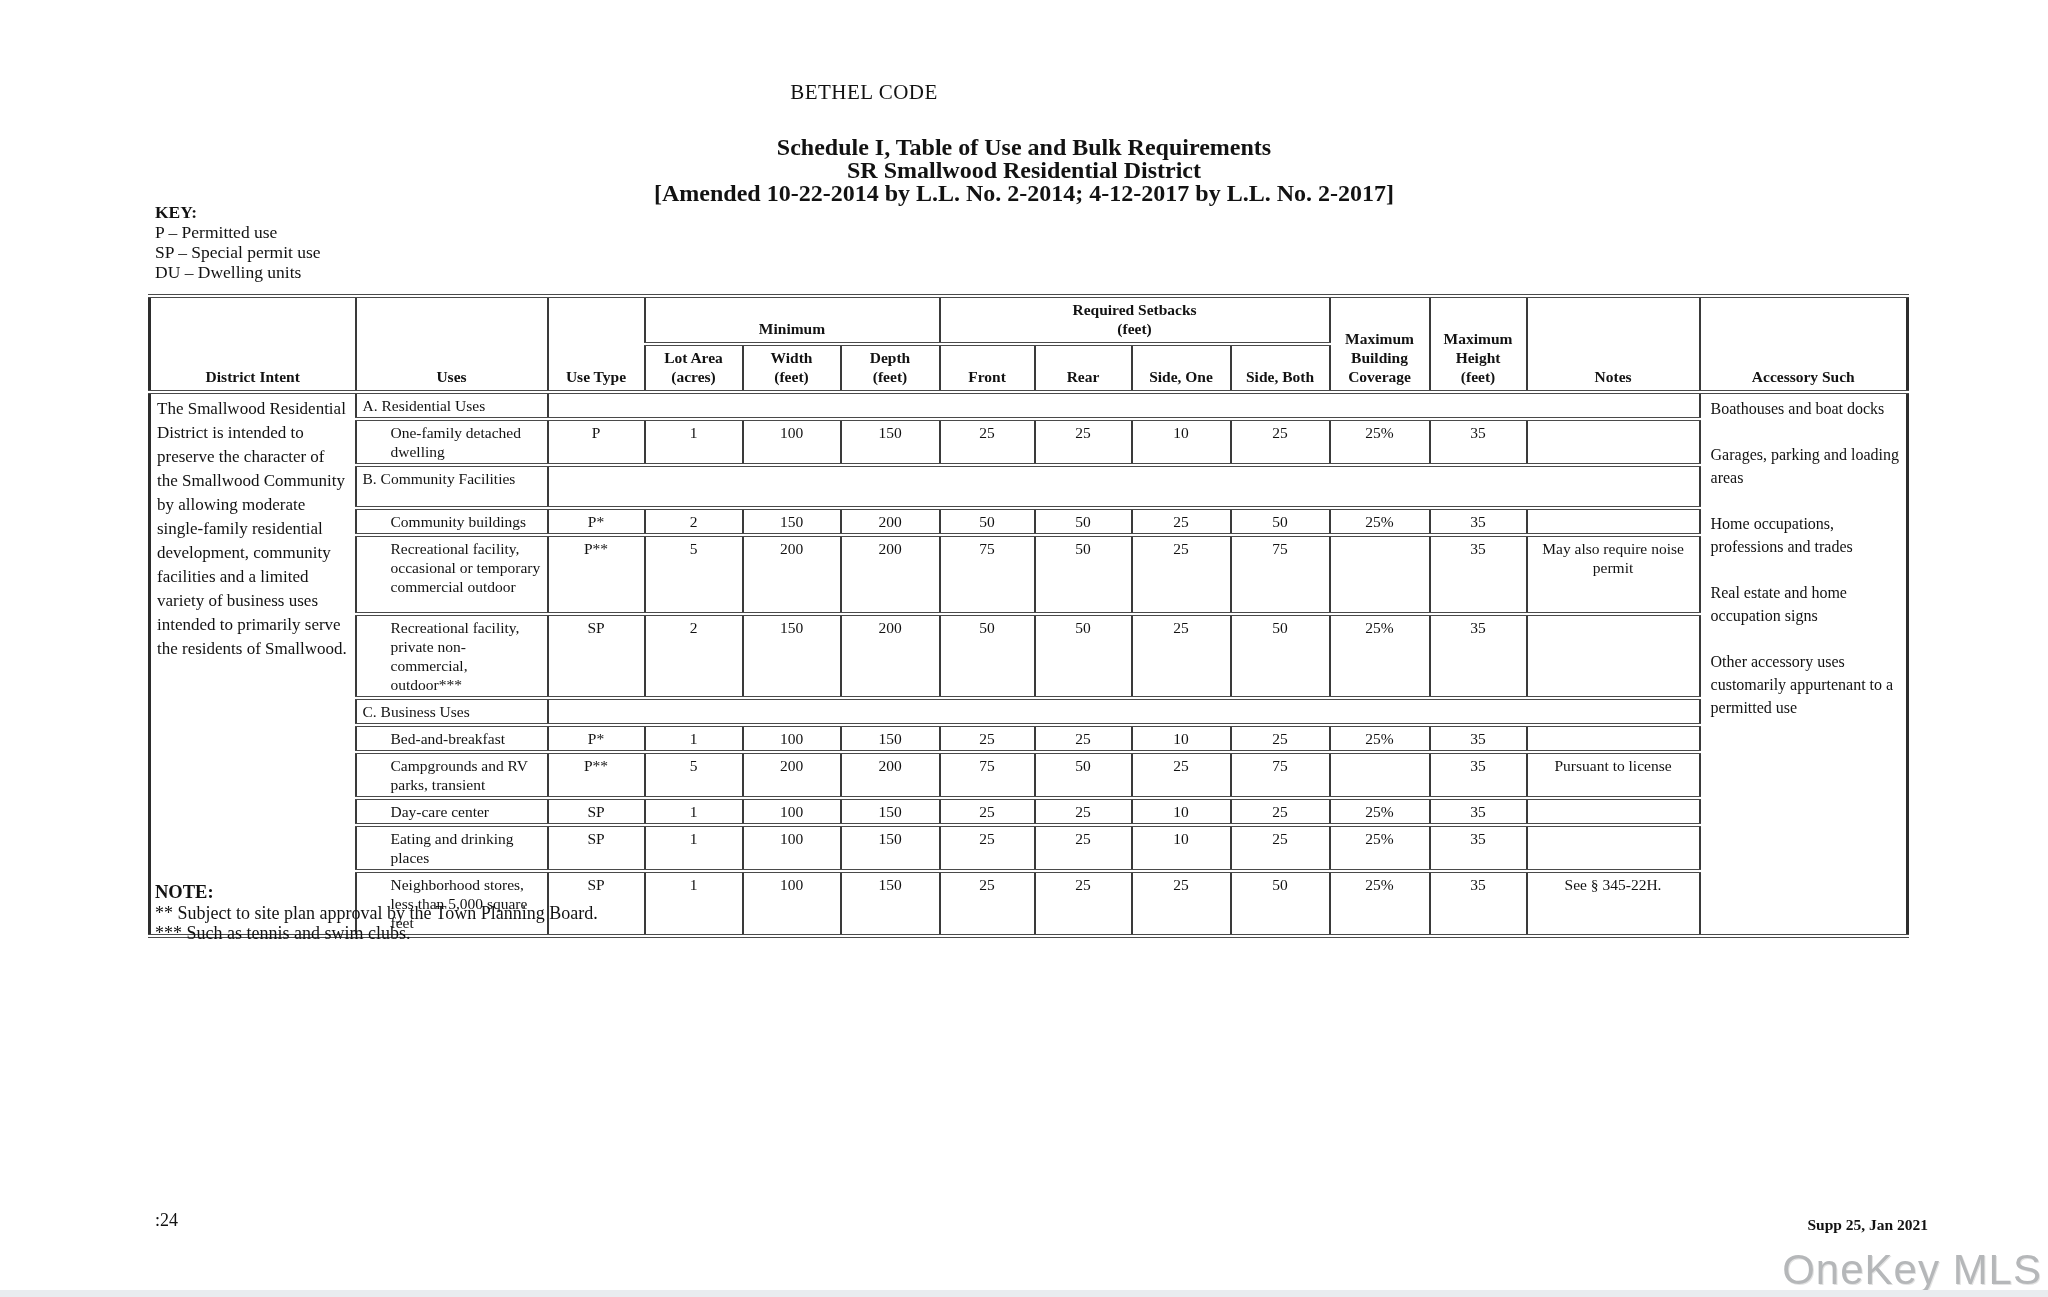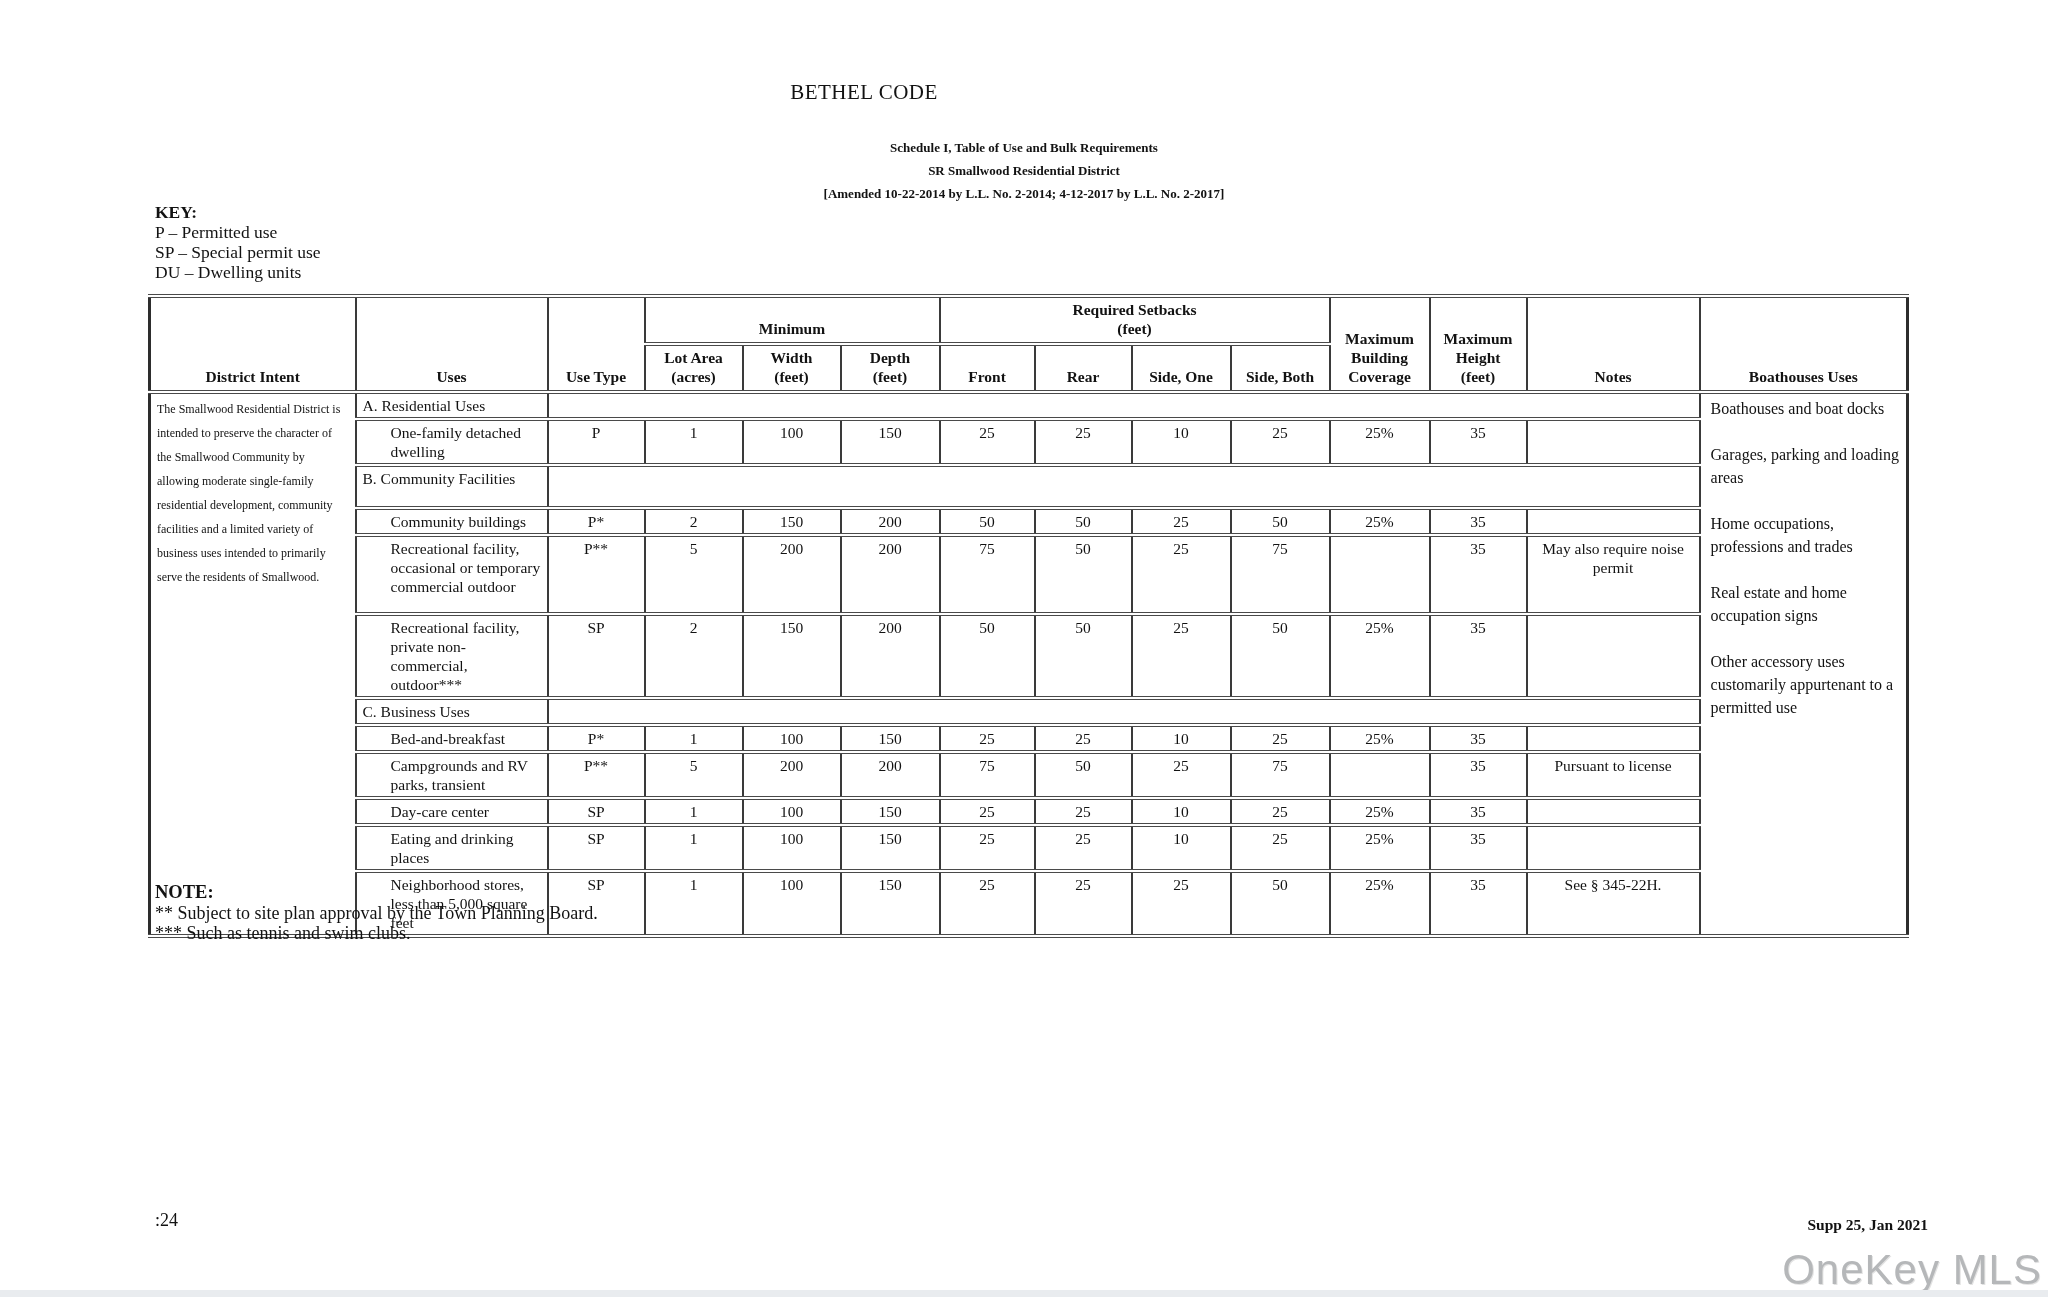--- a/index.html
+++ b/index.html
@@ -4,21 +4,21 @@
 <style>
   * { margin:0; padding:0; box-sizing:border-box; }
   html,body { background:#ffffff; }
   body { width:2048px; height:1297px; position:relative; overflow:hidden;
          font-family:"Liberation Serif","DejaVu Serif",serif; color:#121212; }
   #page { position:absolute; inset:0; background:#ffffff; }
 
   .doc-header { position:absolute; top:80px; left:0; width:1728px; text-align:center;
                 font-size:21px; letter-spacing:.5px; }
   .title-block { position:absolute; top:136px; left:0; width:2048px; text-align:center;
-                 font-weight:bold; font-size:13px; line-height:23px; }
+                 font-weight:bold; font-size:24px; line-height:23px; }
 
   .key-block { position:absolute; top:202px; left:155px; font-size:17.5px; line-height:20px; }
   .key-block .kh { font-weight:bold; }
 
   table.use-table { position:absolute; top:294px; left:148px; width:1758px;
                     border-collapse:collapse; table-layout:fixed;
                     font-size:15.5px; line-height:19px; }
   .use-table th, .use-table td { border-left:2px solid #3a3a3a; border-right:2px solid #3a3a3a;
                     border-top:4px double #4a4a4a; border-bottom:4px double #4a4a4a;
                     padding:2px 4px; vertical-align:top; text-align:center; overflow:hidden; }
@@ -38,21 +38,21 @@
   tbody tr:nth-child(6) { height:79px; }
   tbody tr:nth-child(7) { height:22px; }
   tbody tr:nth-child(8) { height:22px; }
   tbody tr:nth-child(9) { height:41px; }
   tbody tr:nth-child(10){ height:22px; }
   tbody tr:nth-child(11){ height:41px; }
   tbody tr:nth-child(12){ height:62px; }
 
   td.uses { text-align:left; padding-left:34px; }
   td.sec  { text-align:left; font-weight:normal; padding-left:36px; text-indent:-30px; }
-  td.district { text-align:left; font-size:12px; line-height:24px; padding:3px 6px 3px 6px; }
+  td.district { text-align:left; font-size:17px; line-height:24px; padding:3px 6px 3px 6px; }
   td.accessory { text-align:left; font-size:16px; line-height:23px; padding:3px 6px 3px 10px; }
   td.accessory div { margin-bottom:23px; }
 
   .note-block { position:absolute; top:882px; left:155px; width:1780px;
                 font-size:18px; line-height:20.5px; }
   .note-block .nh { font-weight:bold; font-size:18.5px; }
 
   .footer-left  { position:absolute; top:1210px; left:155px; font-size:18px; }
   .footer-right { position:absolute; top:1216px; left:0; width:1928px; text-align:right;
                   font-size:15.5px; font-weight:bold; }
@@ -107,21 +107,21 @@
         <th colspan="3" class="grp-min">Minimum</th>
         <th colspan="4" class="grp-set pre">Required Setbacks
 (feet)</th>
         <th rowspan="2" class="pre">Maximum
 Building
 Coverage</th>
         <th rowspan="2" class="pre">Maximum
 Height
 (feet)</th>
         <th rowspan="2">Notes</th>
-        <th rowspan="2">Boathouses Uses</th>
+        <th rowspan="2">Accessory Such</th>
       </tr>
       <tr class="h2">
         <th class="pre">Lot Area
 (acres)</th>
         <th class="pre">Width
 (feet)</th>
         <th class="pre">Depth
 (feet)</th>
         <th>Front</th>
         <th>Rear</th>

